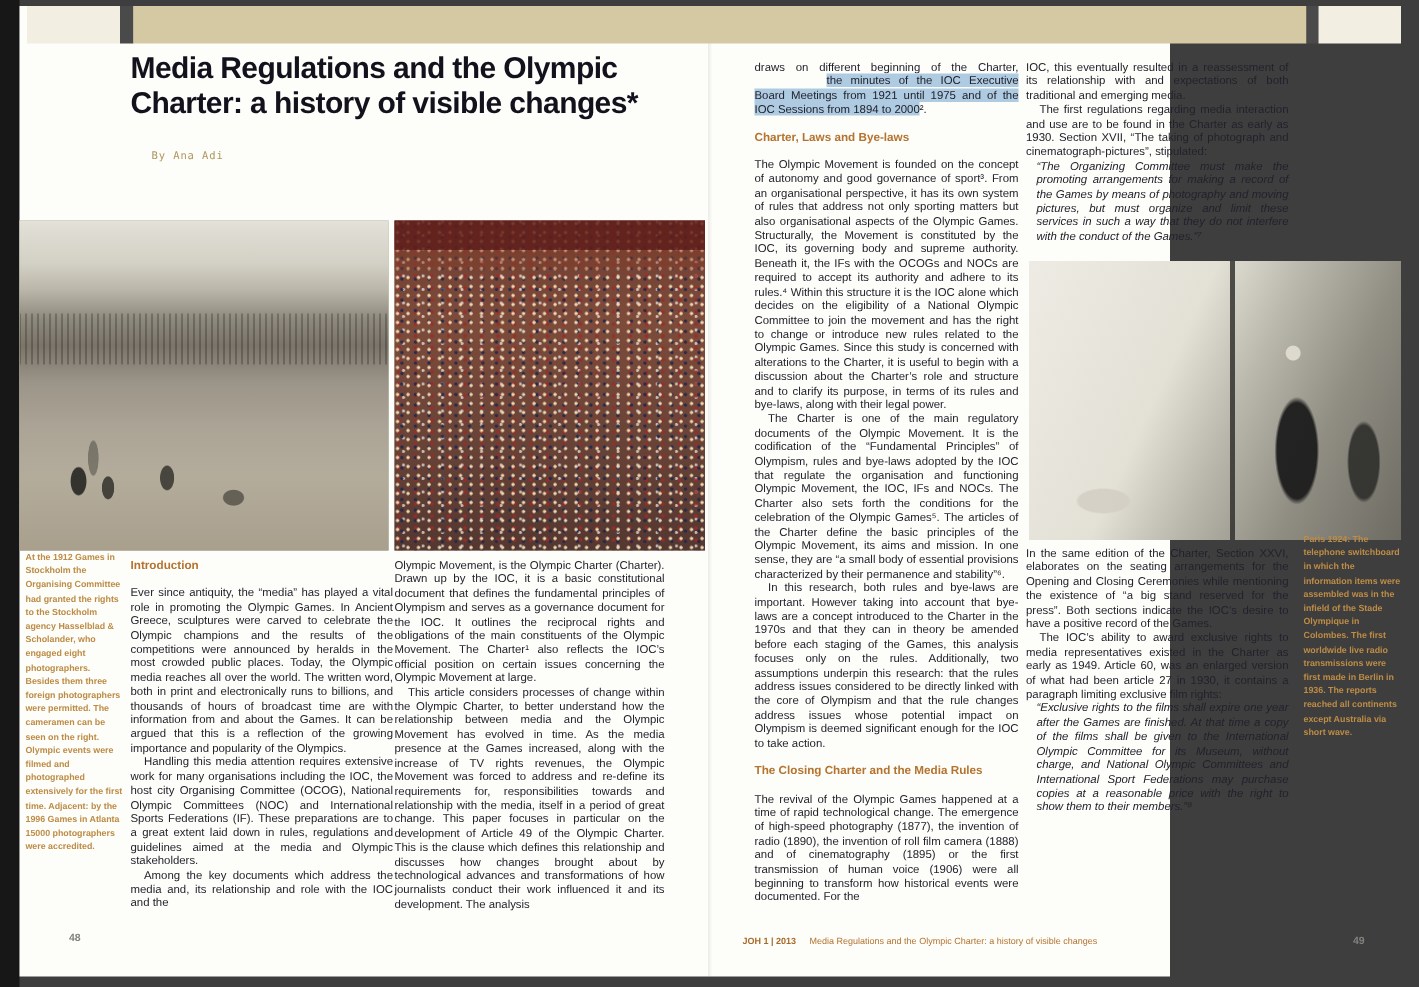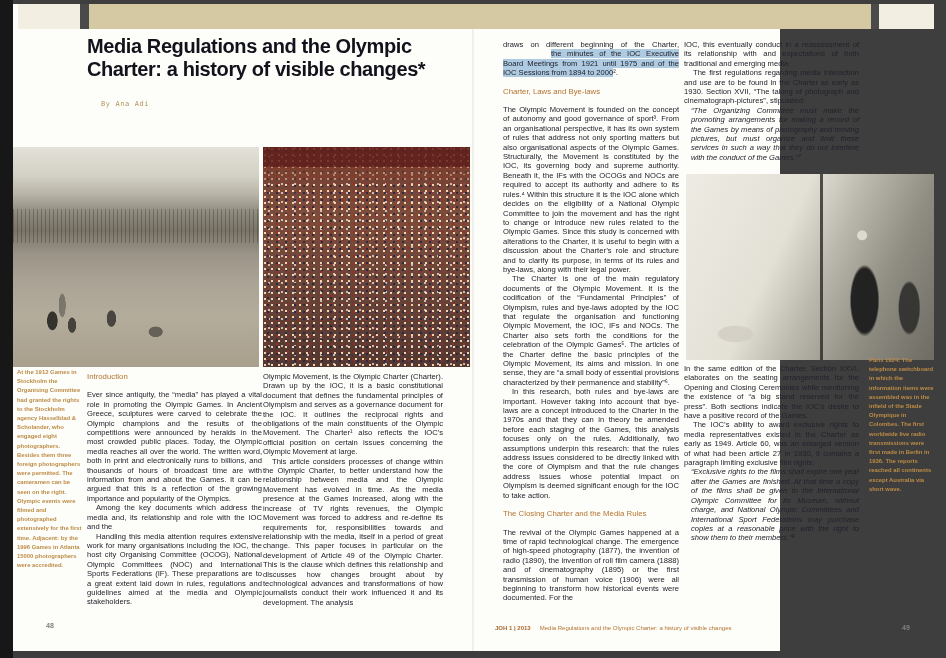--- a/index.html
+++ b/index.html
@@ -62,21 +62,21 @@
   .caption { width:65px; font-size:5.9px; line-height:9.2px; font-weight:bold;
              color:#bd8c46; }
   #caption-left  { left:4px;   top:364px; }
   #caption-right { left:856px; top:352px; }
 
   
   .col { font-size:7.6px; line-height:9.4px; text-align:justify; color:#22222c; }
   .col p { margin:0; }
   .col p.ind { text-indent:9px; }
   .col p.gap { margin-top:9px; }
-  .head { color:#b4742f; font-weight:normal; font-size:7.8px; text-align:left; }
+  .head { color:#b4742f; font-weight:bold; font-size:7.8px; text-align:left; }
   .head.below { margin:9px 0; }
   .head.first { margin-bottom:9px; }
   .quote { font-style:italic; padding-left:7px; }
   .hl { background:#aecbe2;margin-left:48px; }
 
   #lp-col1 { left:74px;  top:368px; width:175px; height:264px; }
   #lp-col2 { left:250px; top:368px; width:180px; height:264px; }
   #rp-col1 { left:490px; top:36px;  width:176px; height:596px; }
   #rp-col2a{ left:671px; top:36px;  width:175px; }
   #rp-col2b{ left:671px; top:360px; width:175px; }
@@ -107,43 +107,43 @@
   <div class="abs" id="byline">By Ana Adi</div>
 
   <div class="abs photo" id="photo-stockholm"></div>
   <div class="abs photo" id="photo-atlanta"></div>
 
   <div class="abs caption" id="caption-left">At the 1912 Games in Stockholm the Organising Committee had granted the rights to the Stockholm agency Hasselblad &amp; Scholander, who engaged eight photographers. Besides them three foreign photographers were permitted. The cameramen can be seen on the right. Olympic events were filmed and photographed extensively for the first time. Adjacent: by the 1996 Games in Atlanta 15000 photographers were accredited.</div>
 
   <div class="abs col" id="lp-col1">
     <div class="head first">Introduction</div>
     <p>Ever since antiquity, the “media” has played a vital role in promoting the Olympic Games. In Ancient Greece, sculptures were carved to celebrate the Olympic champions and the results of the competitions were announced by heralds in the most crowded public places. Today, the Olympic media reaches all over the world. The written word, both in print and electronically runs to billions, and thousands of hours of broadcast time are with information from and about the Games. It can be argued that this is a reflection of the growing importance and popularity of the Olympics.</p>
+    <p class="ind">Handling this media attention requires extensive work for many organisations including the IOC, the host city Organising Committee (OCOG), National Olympic Committees (NOC) and International Sports Federations (IF). These preparations are to a great extent laid down in rules, regulations and guidelines aimed at the media and Olympic stakeholders.</p>
     <p class="ind">Among the key documents which address the media and, its relationship and role with the IOC and the</p>
-    <p class="ind">Handling this media attention requires extensive work for many organisations including the IOC, the host city Organising Committee (OCOG), National Olympic Committees (NOC) and International Sports Federations (IF). These preparations are to a great extent laid down in rules, regulations and guidelines aimed at the media and Olympic stakeholders.</p>
   </div>
 
   <div class="abs col" id="lp-col2">
     <p>Olympic Movement, is the Olympic Charter (Charter). Drawn up by the IOC, it is a basic constitutional document that defines the fundamental principles of Olympism and serves as a governance document for the IOC. It outlines the reciprocal rights and obligations of the main constituents of the Olympic Movement. The Charter¹ also reflects the IOC’s official position on certain issues concerning the Olympic Movement at large.</p>
     <p class="ind">This article considers processes of change within the Olympic Charter, to better understand how the relationship between media and the Olympic Movement has evolved in time. As the media presence at the Games increased, along with the increase of TV rights revenues, the Olympic Movement was forced to address and re-define its requirements for, responsibilities towards and relationship with the media, itself in a period of great change. This paper focuses in particular on the development of Article 49 of the Olympic Charter. This is the clause which defines this relationship and discusses how changes brought about by technological advances and transformations of how journalists conduct their work influenced it and its development. The analysis</p>
   </div>
 
   <div class="abs pagenum" id="page-48">48</div>
 
   <div class="abs col" id="rp-col1">
     <p><span>draws on different beginning of the Charter, </span><span class="hl">the minutes of the IOC Executive Board Meetings from 1921 until 1975 and of the IOC Sessions from 1894 to 2000</span><span>².</span></p>
     <div class="head below">Charter, Laws and Bye-laws</div>
     <p>The Olympic Movement is founded on the concept of autonomy and good governance of sport³. From an organisational perspective, it has its own system of rules that address not only sporting matters but also organisational aspects of the Olympic Games. Structurally, the Movement is constituted by the IOC, its governing body and supreme authority. Beneath it, the IFs with the OCOGs and NOCs are required to accept its authority and adhere to its rules.⁴ Within this structure it is the IOC alone which decides on the eligibility of a National Olympic Committee to join the movement and has the right to change or introduce new rules related to the Olympic Games. Since this study is concerned with alterations to the Charter, it is useful to begin with a discussion about the Charter’s role and structure and to clarify its purpose, in terms of its rules and bye-laws, along with their legal power.</p>
     <p class="ind">The Charter is one of the main regulatory documents of the Olympic Movement. It is the codification of the “Fundamental Principles” of Olympism, rules and bye-laws adopted by the IOC that regulate the organisation and functioning Olympic Movement, the IOC, IFs and NOCs. The Charter also sets forth the conditions for the celebration of the Olympic Games⁵. The articles of the Charter define the basic principles of the Olympic Movement, its aims and mission. In one sense, they are “a small body of essential provisions characterized by their permanence and stability”⁶.</p>
     <p class="ind">In this research, both rules and bye-laws are important. However taking into account that bye-laws are a concept introduced to the Charter in the 1970s and that they can in theory be amended before each staging of the Games, this analysis focuses only on the rules. Additionally, two assumptions underpin this research: that the rules address issues considered to be directly linked with the core of Olympism and that the rule changes address issues whose potential impact on Olympism is deemed significant enough for the IOC to take action.</p>
     <div class="head below">The Closing Charter and the Media Rules</div>
     <p>The revival of the Olympic Games happened at a time of rapid technological change. The emergence of high-speed photography (1877), the invention of radio (1890), the invention of roll film camera (1888) and of cinematography (1895) or the first transmission of human voice (1906) were all beginning to transform how historical events were documented. For the</p>
   </div>
 
   <div class="abs col" id="rp-col2a">
-    <p>IOC, this eventually conduct in a reassessment of its relationship with and expectations of both traditional and emerging media.</p>
+    <p>IOC, this eventually resulted in a reassessment of its relationship with and expectations of both traditional and emerging media.</p>
     <p class="ind">The first regulations regarding media interaction and use are to be found in the Charter as early as 1930. Section XVII, “The taking of photograph and cinematograph-pictures”, stipulated:</p>
     <p class="quote">“The Organizing Committee must make the promoting arrangements for making a record of the Games by means of photography and moving pictures, but must organize and limit these services in such a way that they do not interfere with the conduct of the Games.”⁷</p>
   </div>
 
   <div class="abs photo" id="photo-paris"></div>
 
   <div class="abs col" id="rp-col2b">
     <p>In the same edition of the Charter, Section XXVI, elaborates on the seating arrangements for the Opening and Closing Ceremonies while mentioning the existence of “a big stand reserved for the press”. Both sections indicate the IOC’s desire to have a positive record of the Games.</p>
     <p class="ind">The IOC’s ability to award exclusive rights to media representatives existed in the Charter as early as 1949. Article 60, was an enlarged version of what had been article 27 in 1930, it contains a paragraph limiting exclusive film rights:</p>
     <p class="quote">“Exclusive rights to the films shall expire one year after the Games are finished. At that time a copy of the films shall be given to the International Olympic Committee for its Museum, without charge, and National Olympic Committees and International Sport Federations may purchase copies at a reasonable price with the right to show them to their members.”⁸</p>

